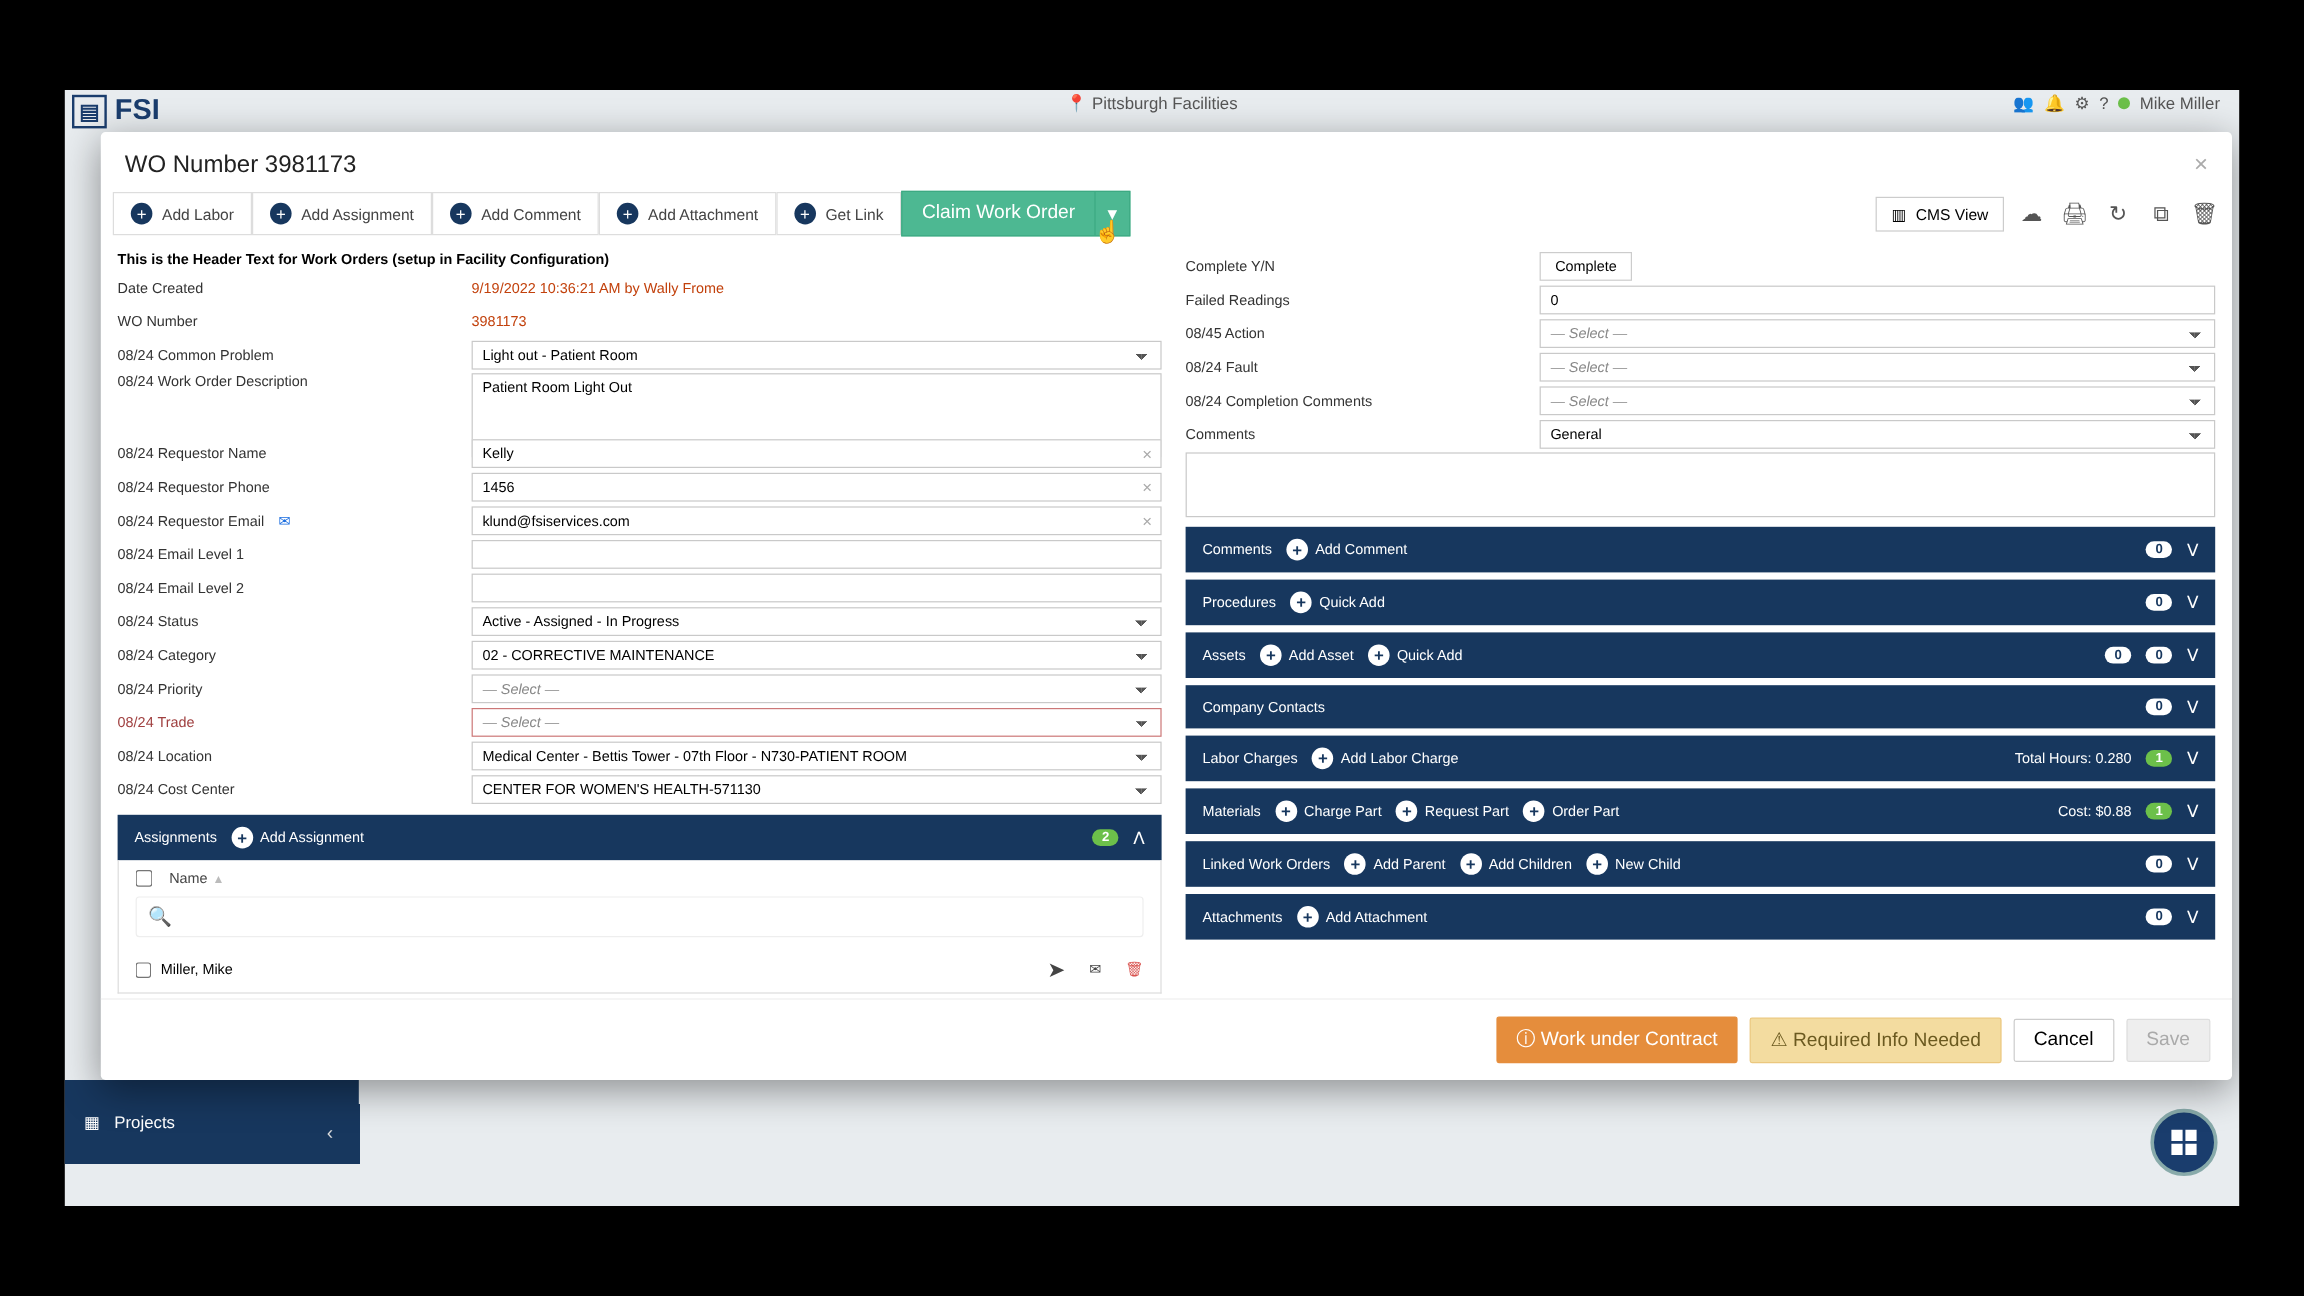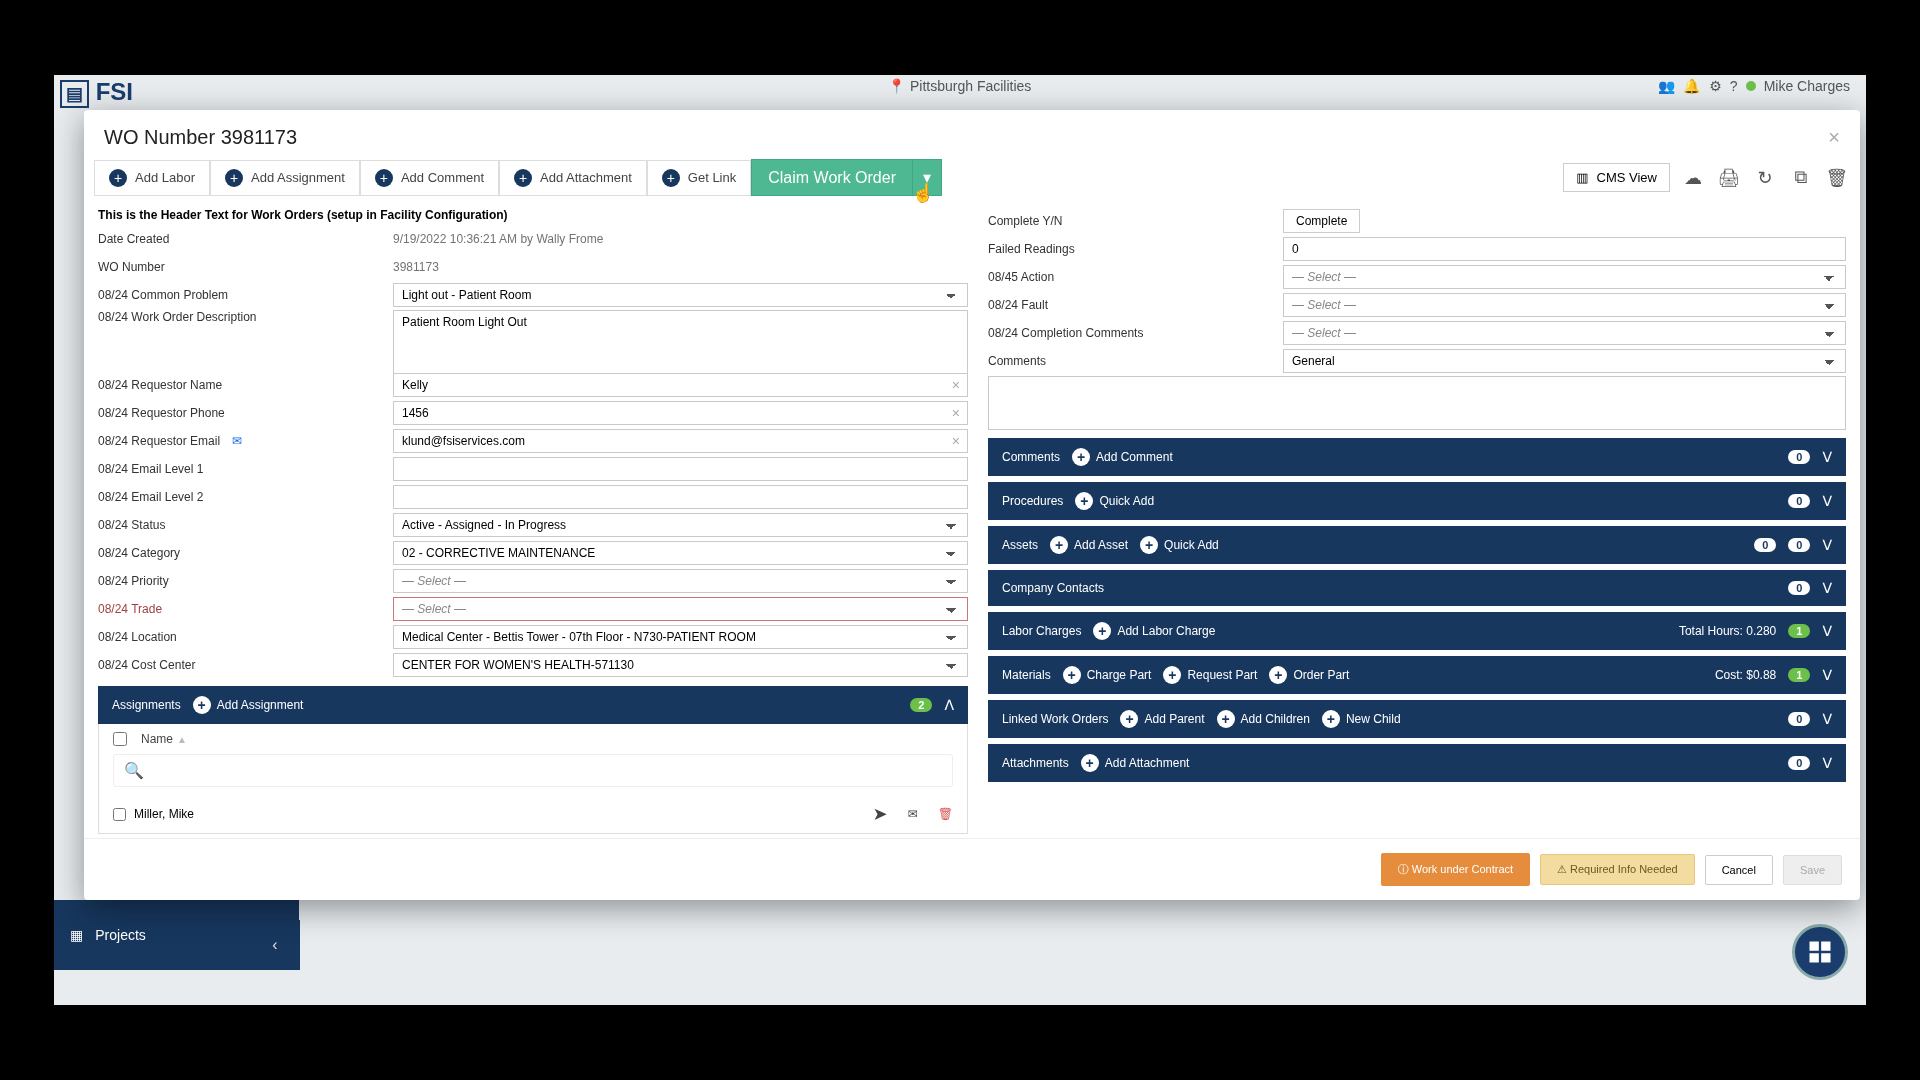--- a/index.html
+++ b/index.html
@@ -33,21 +33,21 @@
 .trash-end { color: #d9534f; }
 
 .modal-body { flex: 1; overflow: auto; padding: 4px 14px 4px 14px; display: flex; gap: 20px; }
 .col { display: flex; flex-direction: column; }
 .col-left { flex: 0 0 870px; }
 .col-right { flex: 1; }
 .header-text { font-weight: bold; font-size: 12px; margin-bottom: 4px; }
 .form-row { display: flex; align-items: center; min-height: 26px; margin-bottom: 2px; font-size: 12px; color: #333; }
 .form-label { flex: 0 0 295px; font-size: 12px; color: #333; }
 .form-label.req { color: #a04040; }
-.form-value { flex: 1; font-size: 12px; color: #737373; }
+.form-value { flex: 1; font-size: 12px; color: #c2410c; }
 .form-control, .form-select, .form-textarea { width: 100%; border: 1px solid #c9c9c9; padding: 4px 8px; font-size: 12px; background: #fff; }
 .form-select { appearance: none; background-image: linear-gradient(45deg, transparent 50%, #555 50%), linear-gradient(135deg, #555 50%, transparent 50%); background-position: calc(100% - 16px) 10px, calc(100% - 11px) 10px; background-size: 5px 5px, 5px 5px; background-repeat: no-repeat; padding-right: 28px; }
 .form-textarea { height: 70px; resize: none; }
 .input-with-clear { position: relative; flex: 1; }
 .input-with-clear .clear-x { position: absolute; right: 8px; top: 50%; transform: translateY(-50%); color: #aaa; font-size: 14px; cursor: pointer; }
 .email-icon { color: #1a6de0; margin-left: 6px; }
 .select-placeholder { color: #888; font-style: italic; }
 .trade-select { border: 1px solid #c77; }
 .small-date { width: 165px; position: relative; }
 .small-date .cal-icon { position: absolute; right: 6px; top: 4px; color: #888; }
@@ -66,42 +66,42 @@
 .assign-head { display: flex; align-items: center; padding: 8px 14px; font-size: 12px; color: #444; gap: 14px; }
 .assign-head input[type=checkbox] { width: 14px; height: 14px; }
 .assign-filter { padding: 0 14px 8px; }
 .assign-filter .search-row { border: 1px solid #eee; border-radius: 3px; padding: 6px 10px; display: flex; align-items: center; color: #1a6de0; }
 .assign-row { display:flex; align-items:center; gap:8px; padding: 8px 14px; font-size:12px; }
 .assign-row .spacer{flex:1}
 .assign-row .row-icons { display:flex; gap:20px; align-items:center;}
 .assign-row .row-icons span { color:#444; cursor:pointer;}
 .assign-row .row-icons .trash { color:#d9534f;}
 .modal-footer { display:flex; justify-content:flex-end; align-items:center; gap:10px; padding: 14px 18px; border-top:1px solid #eee; }
-.btn { padding: 8px 16px; font-size: 11px; border:1px solid #ccc; background:#fff; cursor:pointer; border-radius:2px;}
+.btn { padding: 8px 16px; font-size: 16px; border:1px solid #ccc; background:#fff; cursor:pointer; border-radius:2px;}
 .btn-warn { background:#e58d3c; border-color:#e58d3c; color:#fff;}
 .btn-req { background:#f3dca0; border-color:#ebc77e; color:#6b5a20;}
 .btn-disabled { background:#eee; color:#aaa; border-color:#ddd; cursor:not-allowed;}
 .sort-arrow { color:#bbb; font-size:10px; margin-left:4px;}
 .label-with-icon { display:flex; align-items:center; gap:6px;}
 </style>
 </head>
 <body>
 
 <div class="letterbox-top"></div>
 <div class="letterbox-bottom"></div>
 <div class="app-bg"></div>
 <div class="top-nav-hint"><span style="border:2px solid #1a3d6d;padding:2px 4px;font-size:18px;">▤</span> <span>FSI</span></div>
 <div class="top-center-hint">📍 <span>Pittsburgh Facilities</span></div>
 <div class="top-right-hint">
     <span>👥</span>
     <span>🔔</span>
     <span>⚙</span>
     <span>?</span>
     <span style="width:10px;height:10px;border-radius:50%;background:#6cc04a;display:inline-block;"></span>
-    <span>Mike Charges</span>
+    <span>Mike Miller</span>
   </div>
 <div class="sidebar-hint">
     <span>▦</span>
     <span>Projects</span>
   </div>
 <div class="sidebar-collapse">‹</div>
 <div class="fab">
     <svg viewBox="0 0 24 24">
       <path d="M3 3h8v8H3zM13 3h8v8h-8zM3 13h8v8H3zM13 13h8v8h-8z"></path>
     </svg>

